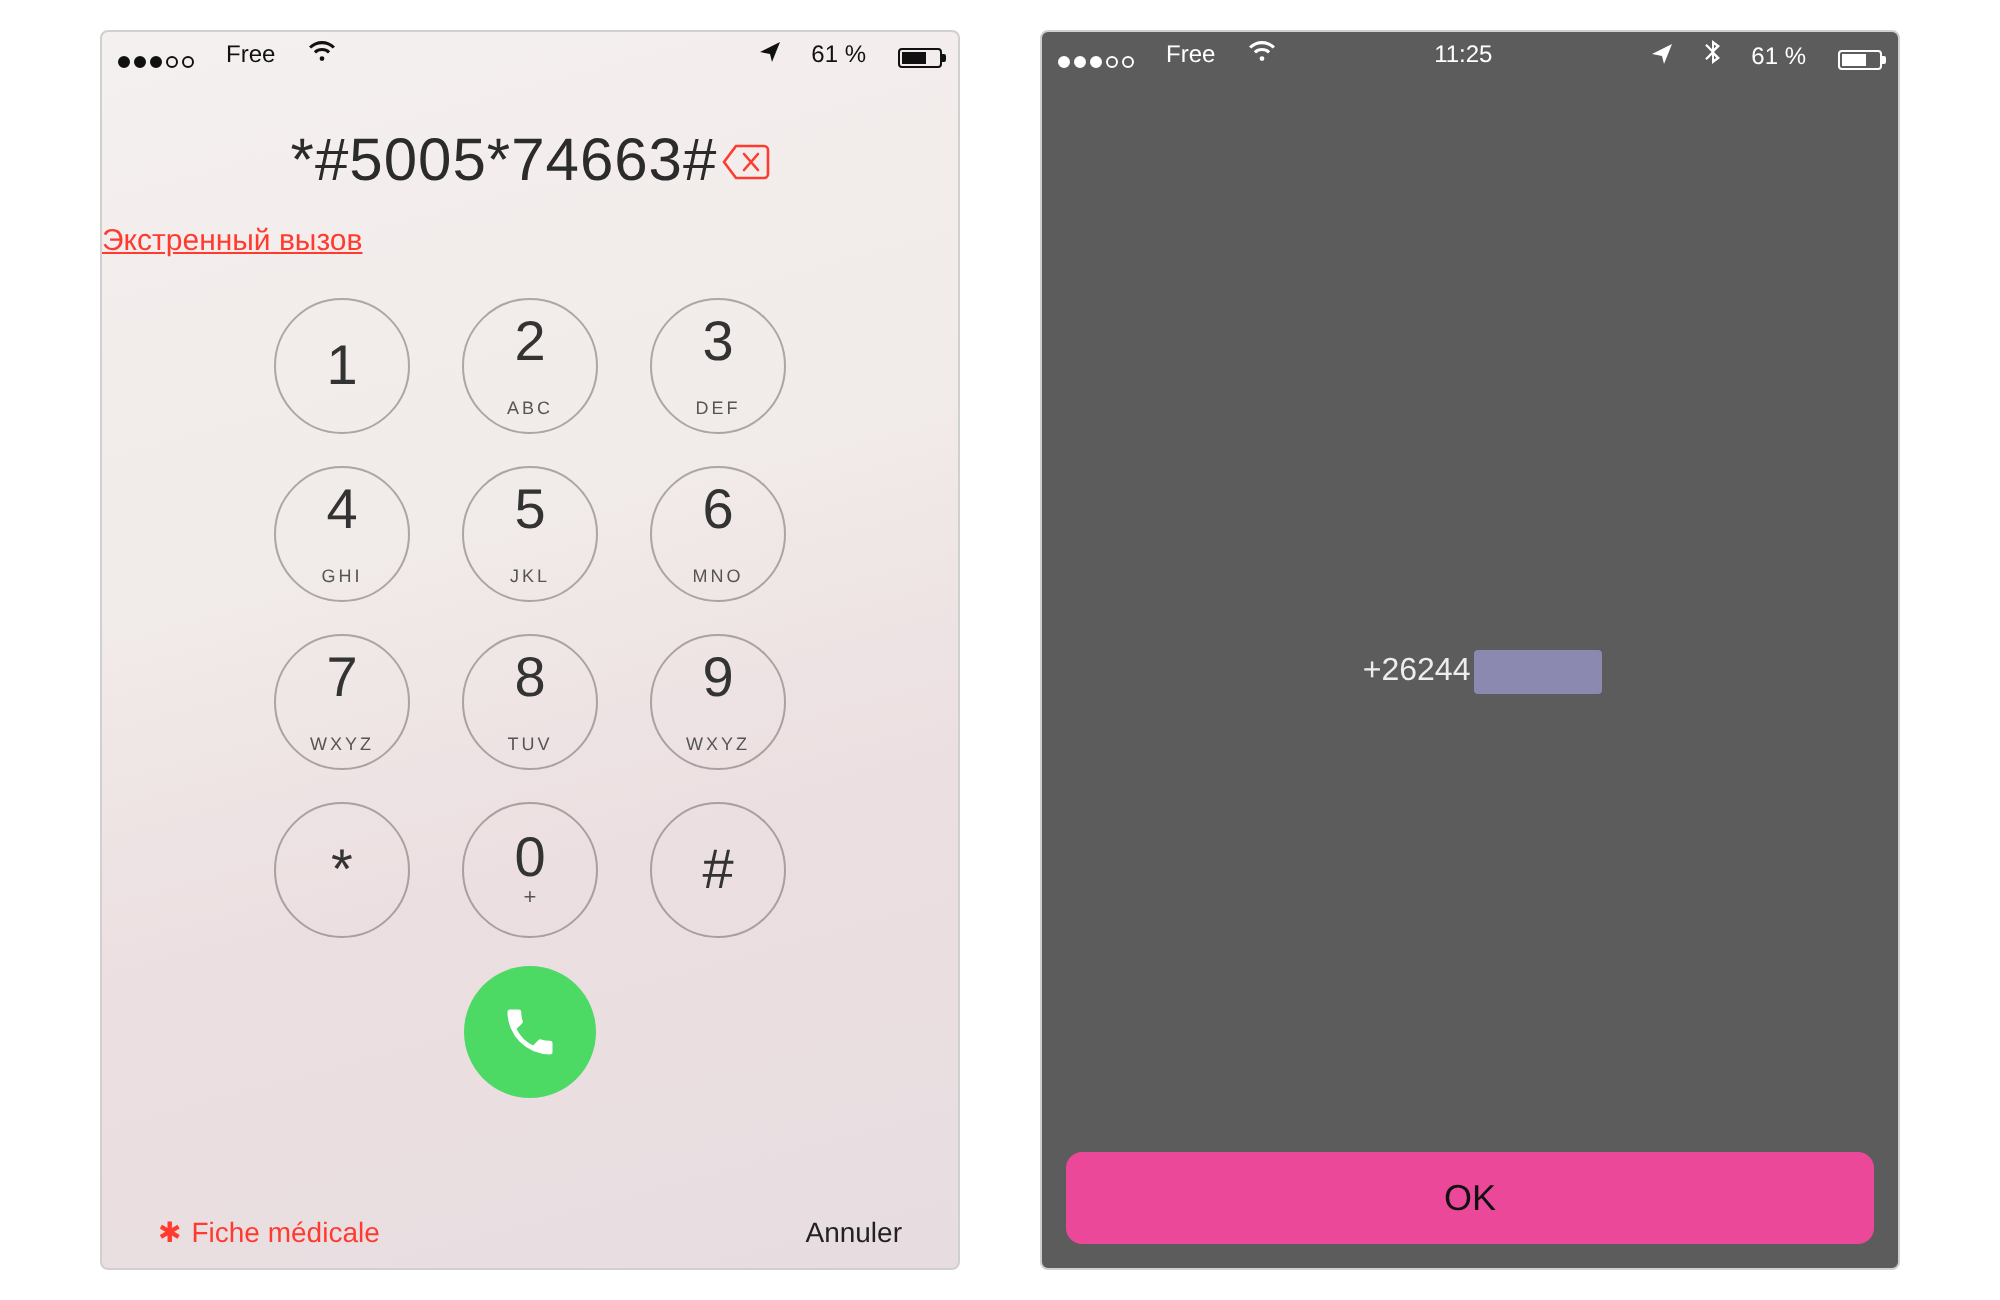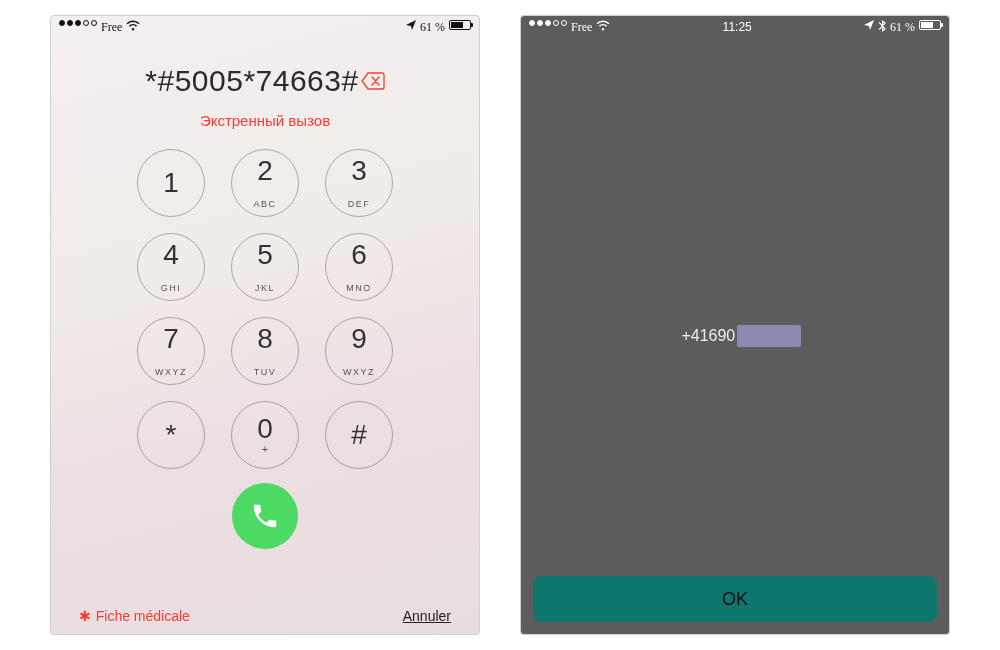--- a/index.html
+++ b/index.html
@@ -29,21 +29,21 @@
   }
   .status-bar {
     height: 22px;
     display: flex;
     align-items: center;
     justify-content: space-between;
     padding: 0 8px;
     font-size: 12px;
     font-weight: 500;
   }
-  .status-left, .status-right { display: flex; align-items: flex-start; gap: 4px; font-family: Liberation Serif, serif; }
+  .status-left, .status-right { display: flex; align-items: flex-end; gap: 16px; }
   .status-bar.dark { color: #111; }
   .status-bar.light { color: #fff; }
   .sig-dots { display: flex; gap: 2px; align-items: center; }
   .sig-dots span {
     width: 6px; height: 6px; border-radius: 50%;
     border: 1px solid currentColor;
   }
   .sig-dots span.filled { background: currentColor; }
   .wifi-ic, .loc-ic, .bt-ic { font-size: 11px; }
   .batt {
@@ -71,25 +71,26 @@
     letter-spacing: 0.5px;
     white-space: nowrap;
   }
   .delete-btn {
     width: 24px; height: 18px;
     color: #ff3b30;
     display: flex; align-items: center; justify-content: flex-end;
   }
   .delete-btn svg { width: 24px; height: 18px; }
   .emergency-label {
-    text-align: center;
+    text-align: left;
     color: #ff3b30;
     font-size: 15px;
     margin-top: 14px;
     font-weight: 400;
+    text-decoration: underline;
   }
   .keypad {
     margin-top: 20px;
     display: grid;
     grid-template-columns: repeat(3, 68px);
     grid-auto-rows: 68px;
     gap: 16px 26px;
     justify-content: center;
   }
   .key {
@@ -119,21 +120,21 @@
   .bottom-bar {
     position: absolute;
     bottom: 10px; left: 0; right: 0;
     display: flex;
     justify-content: space-between;
     padding: 0 28px;
     font-size: 14px;
   }
   .med-link { color: #ff3b30; display: flex; align-items: center; gap: 5px; }
   .med-star { font-size: 14px; color: #ff3b30; }
-  .cancel-link { color: #222; text-decoration: underline; }
+  .cancel-link { color: #222; }
   
   .result {
     background: #5c5c5c;
     color: #fff;
   }
   .result .status-bar { color: #fff; }
   .result-body {
     flex: 1;
     display: flex;
     align-items: center;
@@ -151,21 +152,21 @@
     left: 56px;
     width: 64px;
     height: 22px;
     background: #8c89b0;
     border-radius: 2px;
   }
   .ok-btn {
     position: absolute;
     bottom: 12px; left: 12px; right: 12px;
     height: 46px;
-    background: #0f766e;
+    background: #ec4899;
     color: #111;
     border-radius: 8px;
     display: flex;
     align-items: center;
     justify-content: center;
     font-size: 18px;
   }
 </style>
 </head>
 <body>
@@ -307,19 +308,19 @@
       </span>
       <span>61 %</span>
       <span class="batt">
           <span class="fill" style="width:60%"></span>
         </span>
     </div>
   </div>
 
   <div class="result-body">
     <div class="result-number">
-      <span>+41690</span>&nbsp;&nbsp;&nbsp;&nbsp;&nbsp;&nbsp;&nbsp;&nbsp;&nbsp;&nbsp;<span>7</span>
+      <span>+26244</span>&nbsp;&nbsp;&nbsp;&nbsp;&nbsp;&nbsp;&nbsp;&nbsp;&nbsp;&nbsp;<span>7</span>
       <span class="blur-box"></span>
     </div>
   </div>
 
   <div class="ok-btn">OK</div>
 </div>
 
 </body></html>

